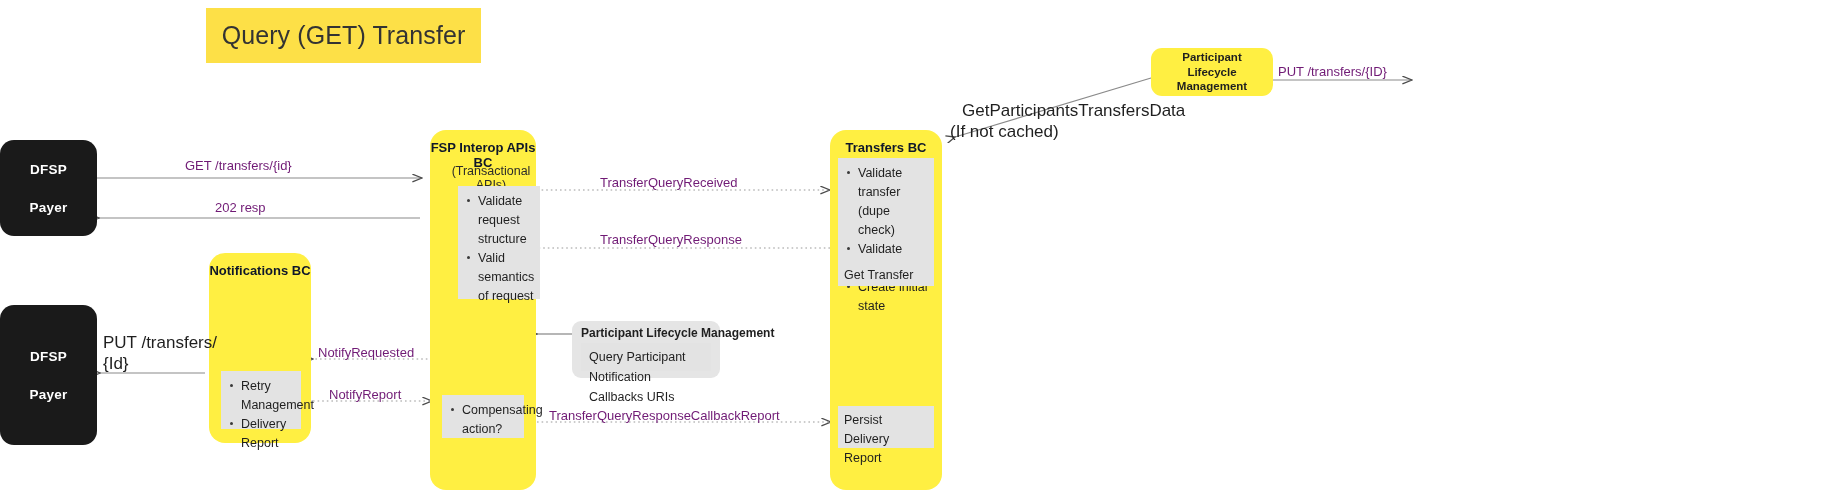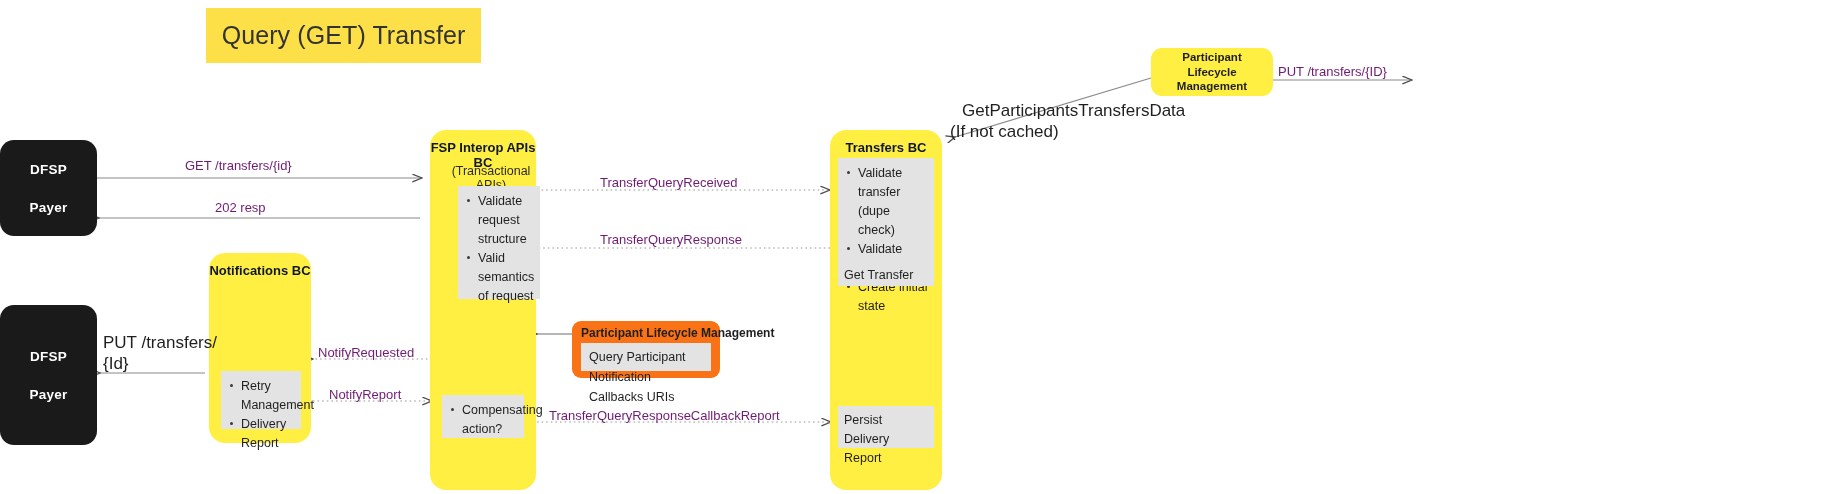--- a/index.html
+++ b/index.html
@@ -44,21 +44,21 @@
   .act ul{margin:0;padding:0 0 0 16px;list-style:none;}
   .act li{position:relative;padding-left:0;}
   .act li:before{
     content:"";position:absolute;left:-11px;top:7px;width:3px;height:3px;
     background:#3a3a3a;border-radius:50%;
   }
   .act .plain{display:block;}
 
   
   .plm-box{
-    background:#f97316;border-radius:9px;
+    background:#e5e5e5;border-radius:9px;
   }
   .plm-title{
     position:absolute;left:9px;top:5px;font-size:12px;font-weight:700;color:#1f1f1f;
     white-space:nowrap;
   }
   .plm-inner{
     position:absolute;left:9px;top:22px;right:9px;bottom:7px;background:#e3e3e3;
     font-size:12.5px;line-height:1.58;padding:5px 8px;box-sizing:border-box;color:#1f1f1f;
   }
 

